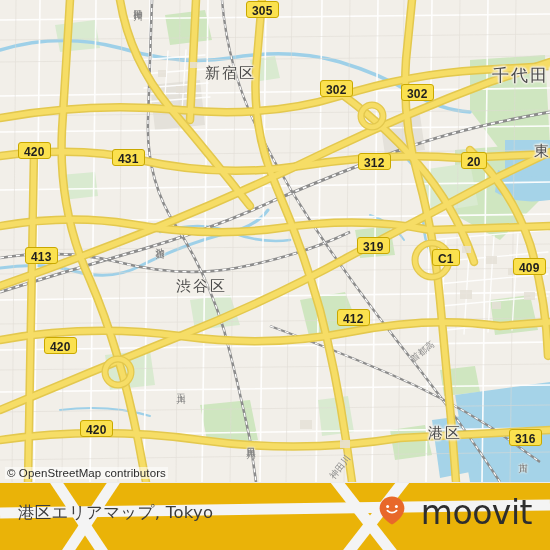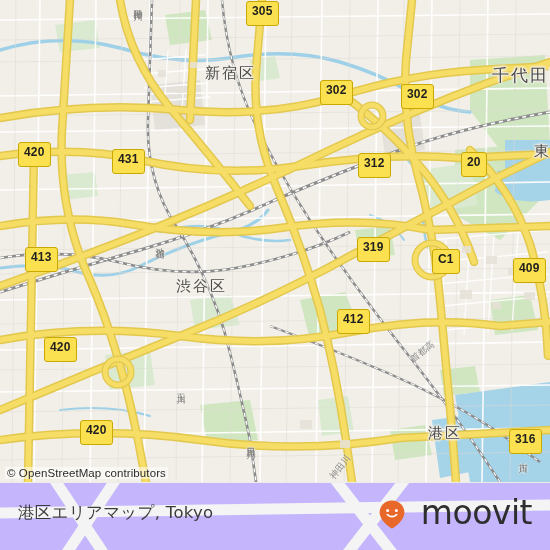--- a/index.html
+++ b/index.html
@@ -80,21 +80,21 @@
   .shield {
     position: absolute;
     background: #fbe14f;
     border: 1.6px solid #c9a800;
     border-radius: 3px;
     color: #1f1f1f;
     font-family: "Liberation Sans", sans-serif;
     font-size: 12px;
     font-weight: 700;
     line-height: 1;
-    padding: 3px 5px 8px 5px;
+    padding: 3px 5px 0 5px;
     text-align: center;
     min-width: 22px;
     z-index: 25;
     letter-spacing: 0.2px;
   }
 
   
   #popup {
     position: absolute;
     left: 192px; top: 124px;
@@ -133,21 +133,21 @@
     border-left: 9px solid transparent;
     border-right: 9px solid transparent;
     border-top: 10px solid #ffffff;
   }
 
   
   #footer {
     position: absolute;
     left: 0; top: 482px;
     width: 550px; height: 68px;
-    background: #c4b5fd;
+    background: #eab308;
     border-top: 1px solid #ececec;
     display: flex;
     align-items: center;
     justify-content: space-between;
     padding: 0 18px 8px 18px;
     overflow: hidden;
   }
   #footer-watermark {
     position: absolute;
     left: 0; top: 0; width: 550px; height: 68px;
@@ -158,21 +158,21 @@
     font-family: "DejaVu Sans", "Liberation Sans", sans-serif;
     font-size: 16.5px;
     color: #3c3c3c;
     letter-spacing: 0.3px;
     white-space: nowrap;
     z-index: 2;
   }
   #brand {
     position: relative;
     display: flex;
-    align-items: flex-end;
+    align-items: flex-start;
     gap: 16px;
     z-index: 2;
   }
   #brand-mark { width: 26px; height: 29px; display: block; }
   #brand-text {
     font-family: "DejaVu Sans", "Liberation Sans", sans-serif;
     font-size: 33px;
     font-weight: 400;
     color: #2e2e2e;
     letter-spacing: -0.5px;

